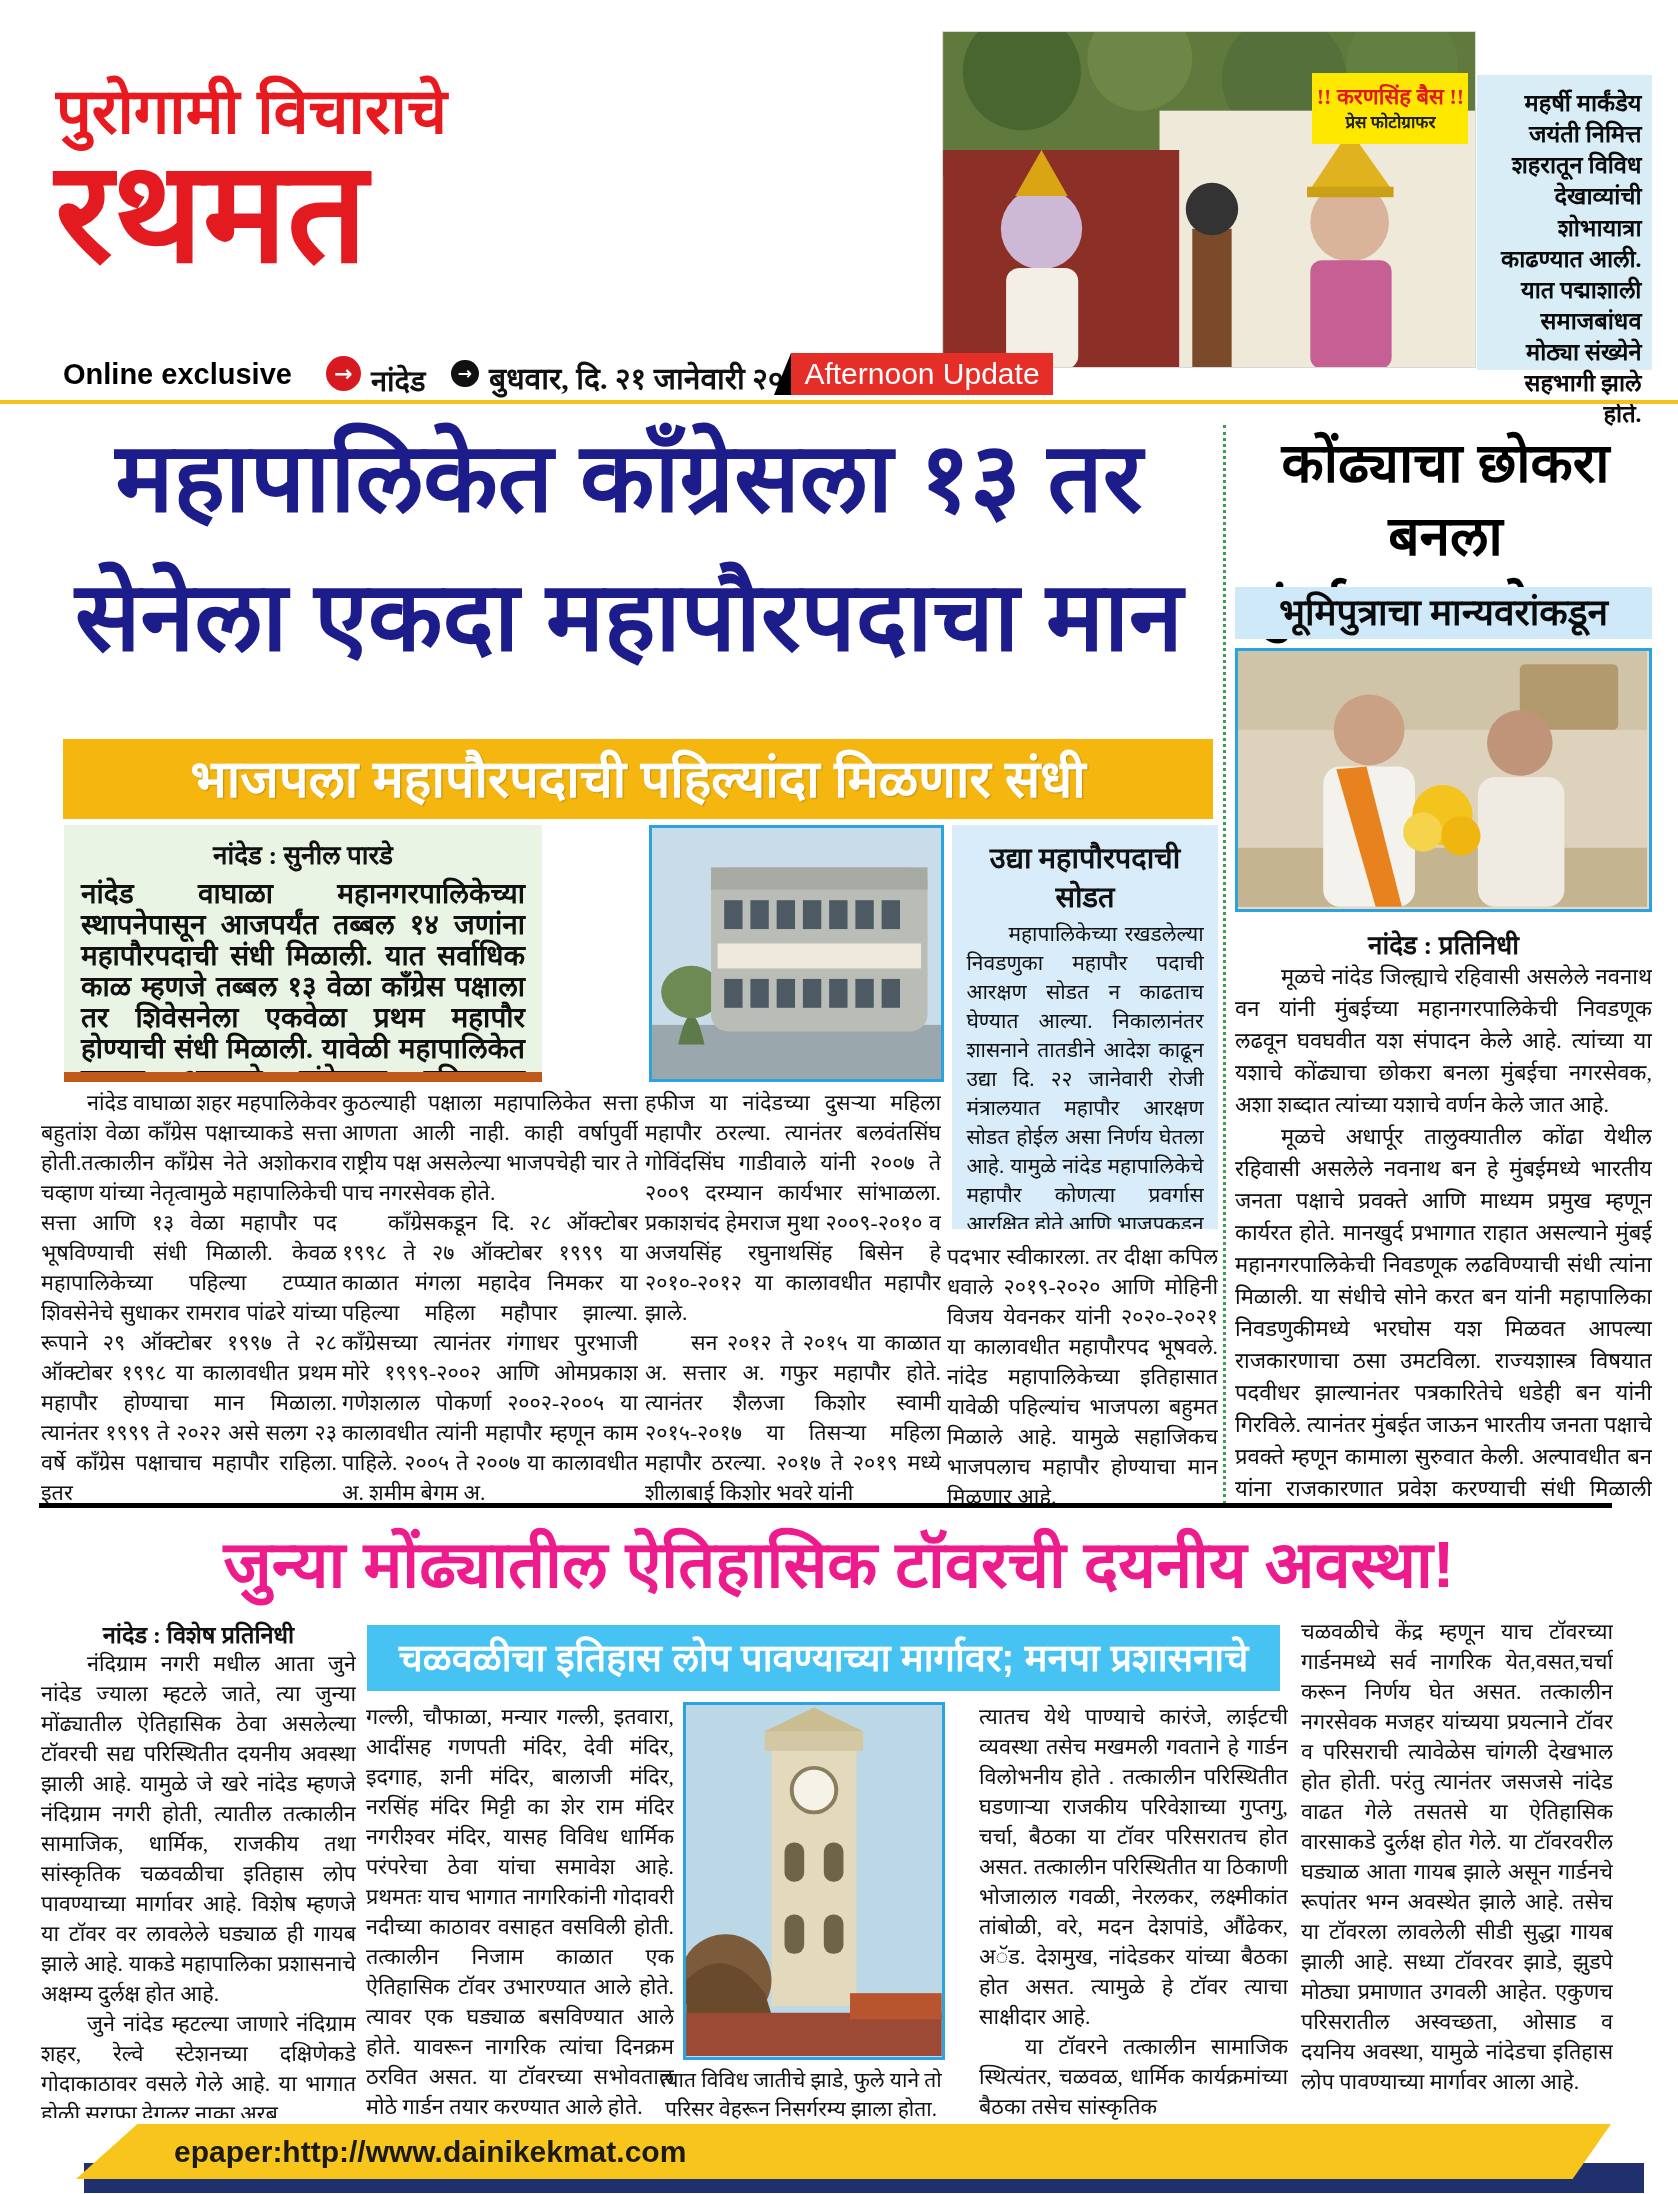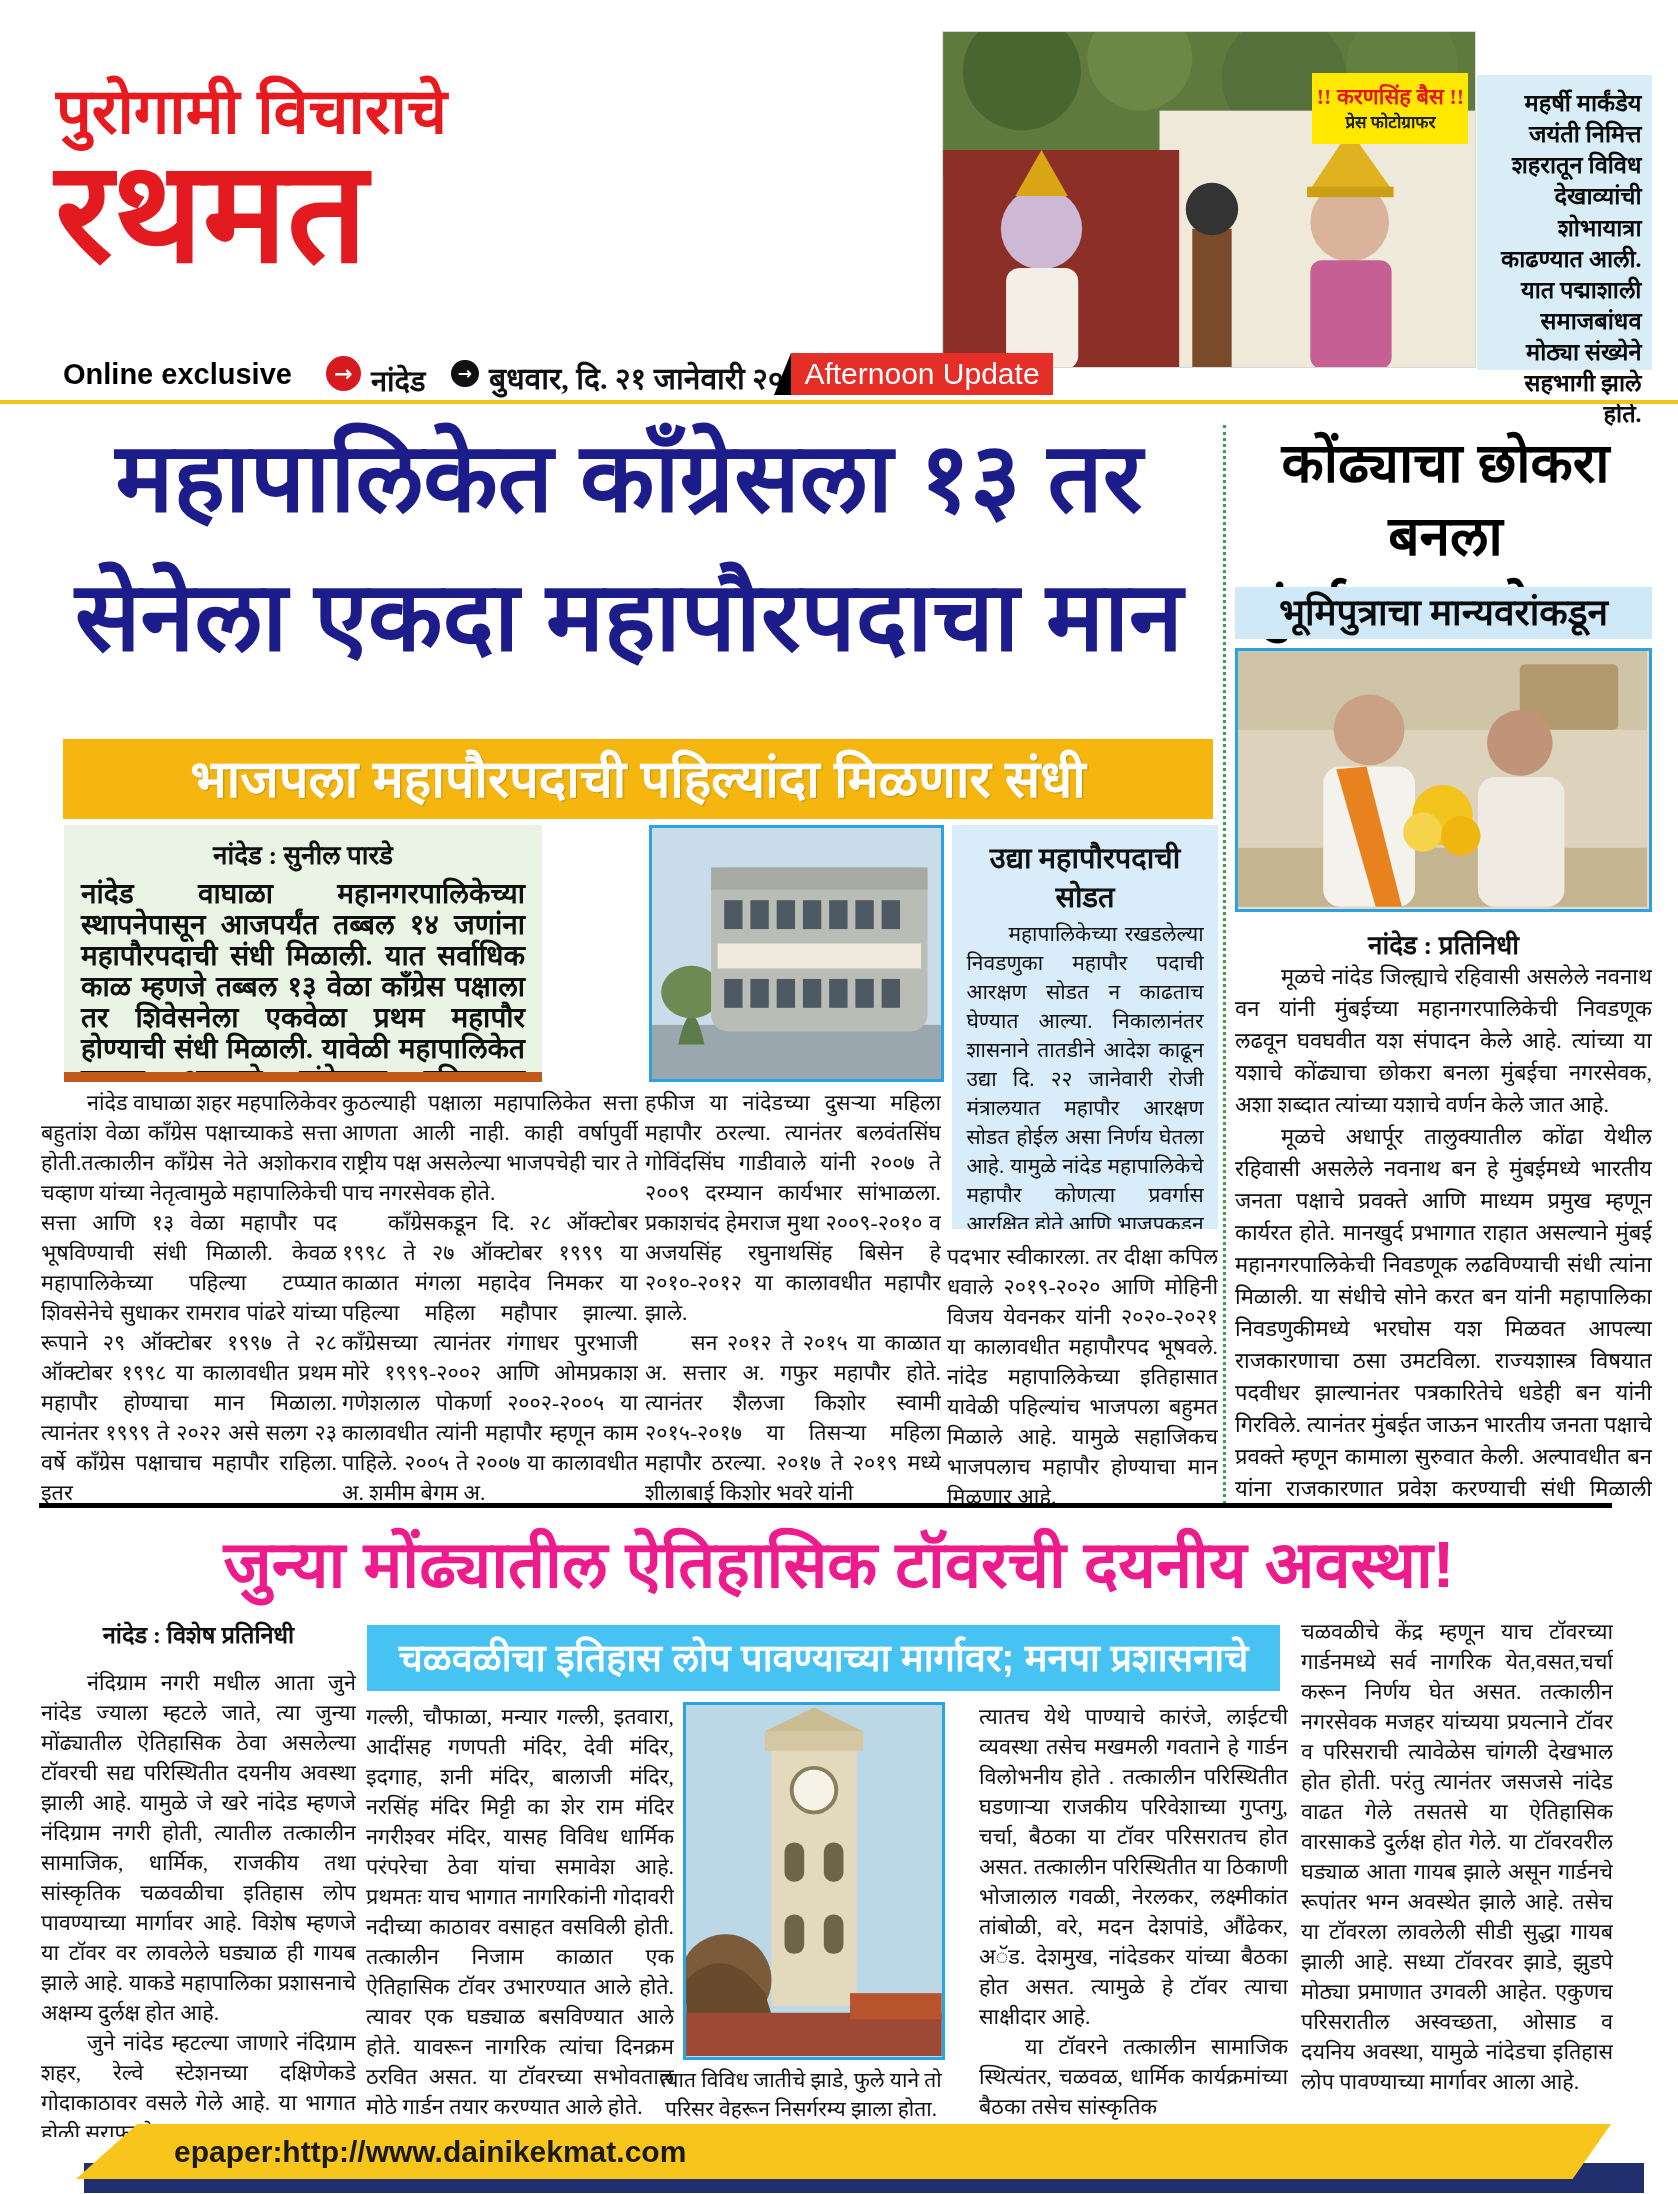--- a/index.html
+++ b/index.html
@@ -89,21 +89,21 @@
 
   .black-rule { left:39px; top:1503px; width:1573px; height:5.2px; background:#000; }
 
   
   .bottom-headline { left:39px; top:1518px; width:1600px; text-align:center; color:#ee1b8d;
              font-size:65px; font-weight:bold; font-family:"Liberation Sans","DejaVu Sans",sans-serif; }
   .bottom-byline { left:41px; top:1618px; width:315px; text-align:center; font-size:23.6px; font-weight:bold; }
   .bottom-subhead { left:367px; top:1625px; width:913px; height:66px; background:#46c3f2;
              color:#fff; text-align:center; font-size:38px; font-weight:bold; line-height:66px;
              font-family:"Liberation Sans","DejaVu Sans",sans-serif; }
-  .bcol-a { left:41px;  top:1649px; width:315px; height:469px;margin-top:19px; }
+  .bcol-a { left:41px;  top:1649px; width:315px; height:469px; }
   .bcol-b { left:366px; top:1702px; width:308px; height:420px; }
   .bcol-c { left:979px; top:1702px; width:309px; height:420px; }
   .bcol-d { left:1301px; top:1617px; width:312px; height:506px; }
   .tower-photo { left:683px; top:1702px; width:262px; height:358px; border:3.3px solid #2ba3e0;
              overflow:hidden; background:#bfd9e8; }
   .tower-caption { left:653px; top:2066px; width:296px; font-size:21px; line-height:29px;
              text-align:center; }
 
   
   .footer-navy { left:84px; top:2163px; width:1560px; height:30px; background:#20306e; }

